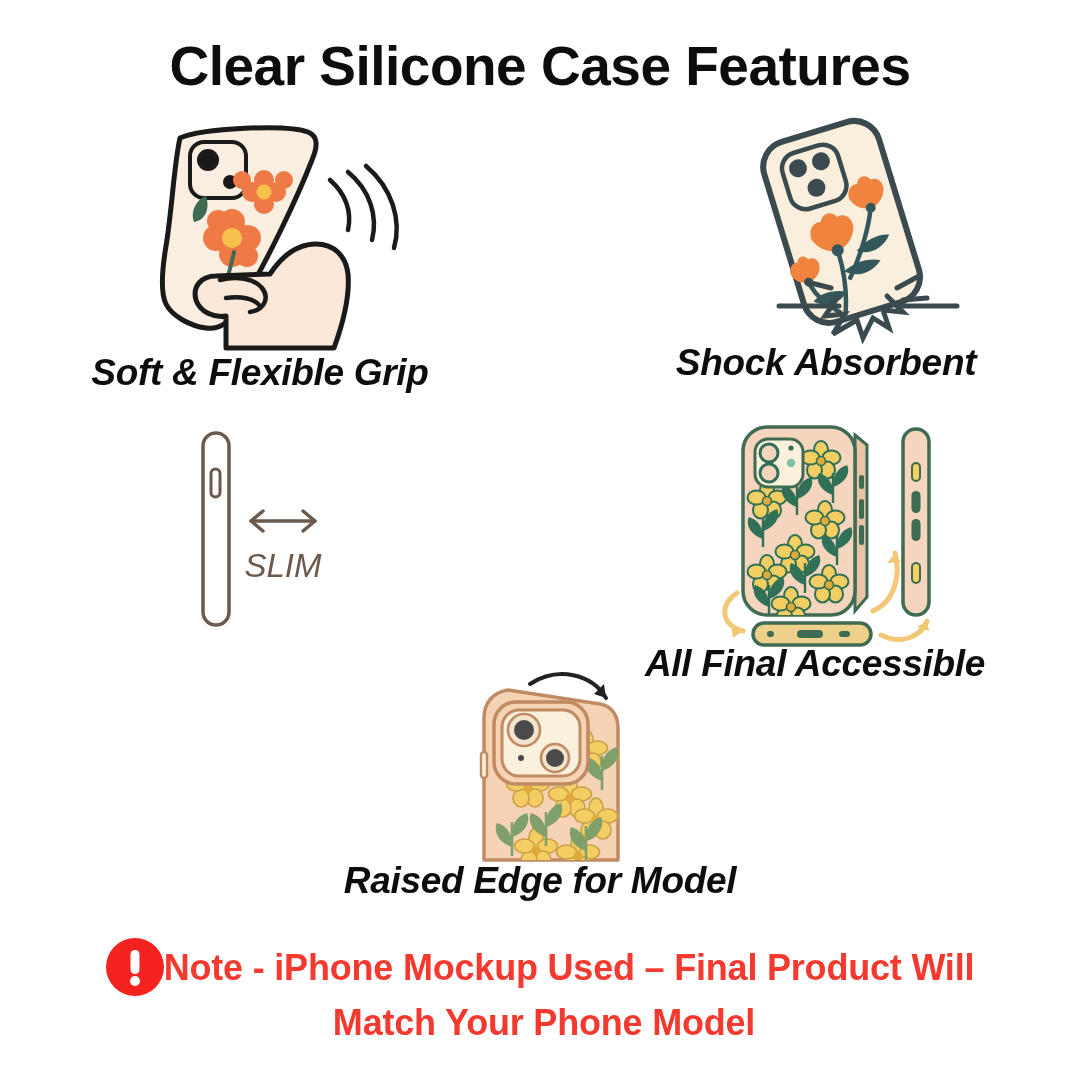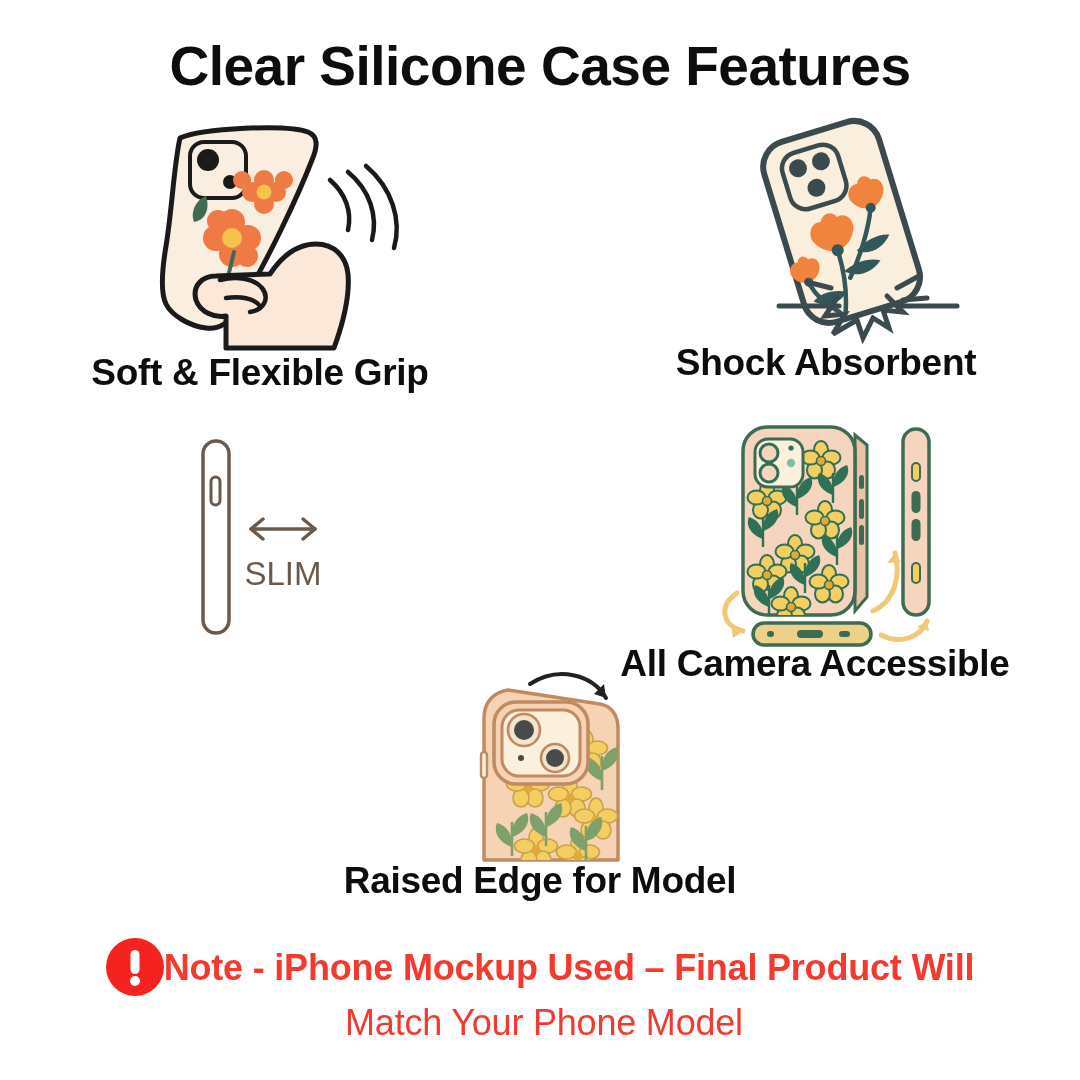--- a/index.html
+++ b/index.html
@@ -32,20 +32,21 @@
     font-size: 55px;
     font-weight: 700;
     letter-spacing: -0.5px;
     color: #0d0d0d;
     font-family: "Liberation Sans", sans-serif;
   }
 
   
   .feature {
     position: absolute;
+    font-style: italic;
   }
   .feature-art {
     position: absolute;
     left: 0;
     top: 0;
   }
   .feature-label {
     position: absolute;
     width: 100%;
     text-align: center;
@@ -92,21 +93,21 @@
   .note-text {
     font-size: 36px;
     font-weight: 700;
     color: #F4392F;
     letter-spacing: -0.2px;
     white-space: nowrap;
     line-height: 1.25;
   }
   .note-line2 {
     font-size: 36px;
-    font-weight: 400;
+    font-weight: 700;
     color: #F4392F;
     letter-spacing: -0.2px;
     text-align: center;
     margin-top: 6px;
     white-space: nowrap;
     margin-left: 8px;
   }
   svg { display: block; overflow: visible; }
 </style>
 </head>
@@ -221,21 +222,21 @@
           <path d="M110 168 L 86 162"></path>
           <path d="M58 186 L 118 186" stroke-width="5"></path>
           <path d="M176 186 L 236 186" stroke-width="5"></path>
         </g>
       </svg>
     </div>
     <div class="feature-label">Shock Absorbent</div>
   </div>
 
   <div class="feature" id="cell-slim">
-    <div class="feature-art" style="left:155px; top:18px;">
+    <div class="feature-art" style="left:155px; top:10px;">
       <svg width="200" height="210" viewBox="0 0 200 210">
 
         <rect x="18" y="8" width="26" height="192" rx="13" ry="13" fill="#ffffff" stroke="#6B5A4C" stroke-width="3.5"></rect>
         <rect x="26" y="44" width="9" height="28" rx="4.5" ry="4.5" fill="#ffffff" stroke="#6B5A4C" stroke-width="3"></rect>
 
         <g stroke="#6B5A4C" stroke-width="3.5" fill="none" stroke-linecap="round" stroke-linejoin="round">
           <line x1="66" y1="96" x2="130" y2="96"></line>
           <polyline points="78,86 66,96 78,106"></polyline>
           <polyline points="118,86 130,96 118,106"></polyline>
         </g>
@@ -319,21 +320,21 @@
           <path d="M176 220 C 196 230, 216 222, 222 206"></path>
           <path d="M168 196 C 190 186, 196 160, 190 138"></path>
         </g>
         <g fill="#F2C877">
           <path d="M38 216 L 26 210 L 28 223 Z"></path>
           <path d="M222 206 L 212 212 L 224 216 Z"></path>
           <path d="M190 138 L 182 148 L 196 147 Z"></path>
         </g>
       </svg>
     </div>
-    <div class="feature-label">All Camera Accessible</div>
+    <div class="feature-label">All Final Accessible</div>
   </div>
 
   <div class="feature" id="cell-camera">
     <div class="feature-art" style="left:150px; top:0px;">
       <svg width="200" height="200" viewBox="0 0 200 200">
         <defs>
           <clipPath id="camClip">
             <path d="M34 58 C 34 42, 44 32, 58 30 L 150 44 C 162 46, 168 56, 168 68
                      L 168 200 L 34 200 Z"></path>
           </clipPath>

